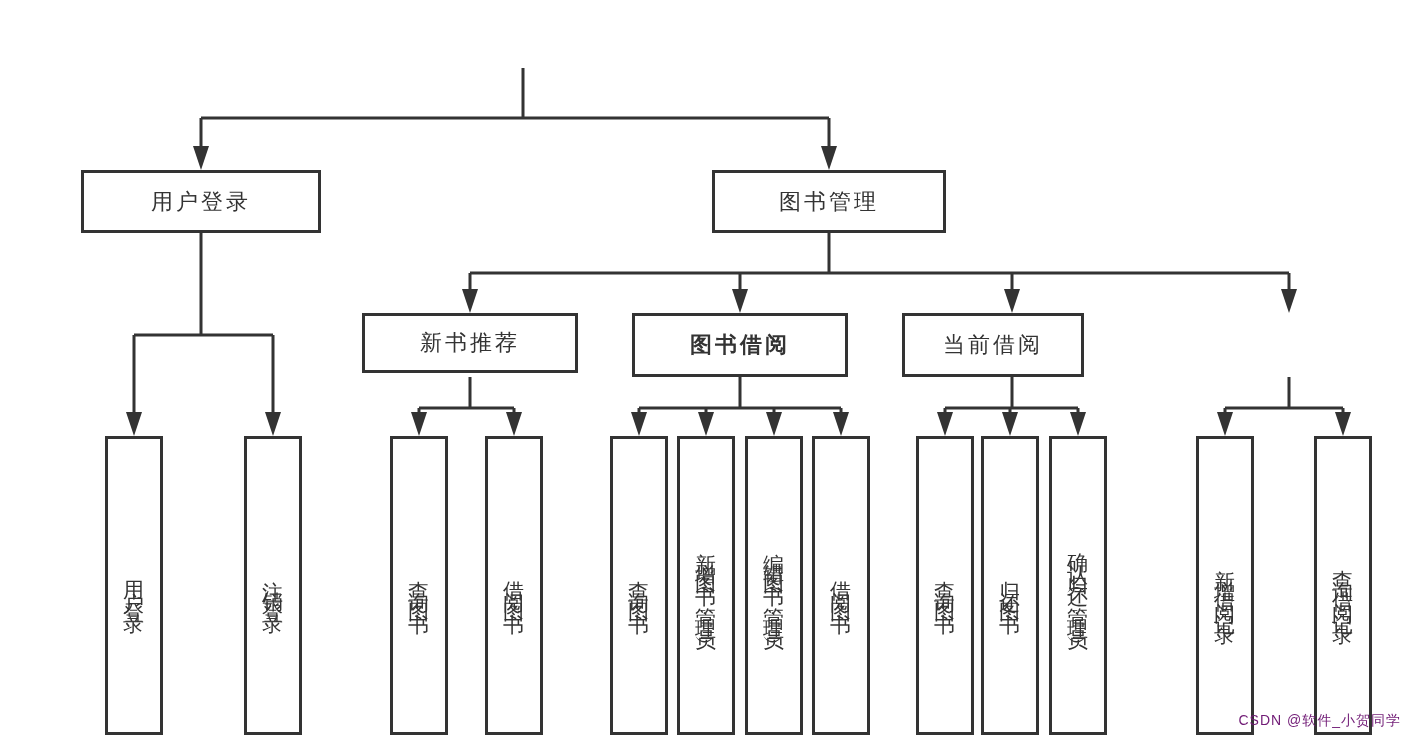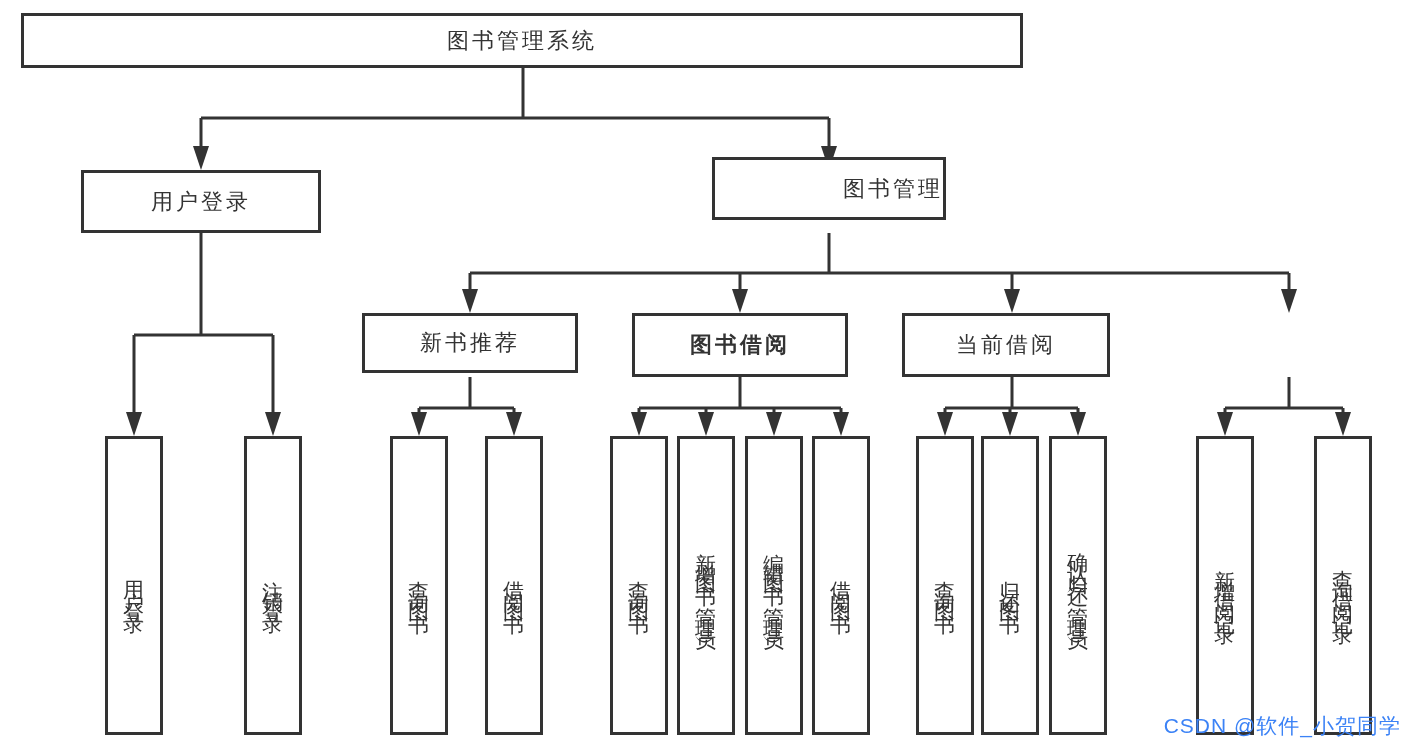--- a/index.html
+++ b/index.html
@@ -31,23 +31,23 @@
     font-size: 21px;
     letter-spacing: 11px;
     line-height: 1.1;
     white-space: nowrap;
   }
   .watermark {
     position: absolute;
     z-index: 3;
     top: 712px;
     right: 4px;
-    font-size: 21px;
+    font-size: 14px;
     letter-spacing: 1px;
-    color: #3b82f6;
+    color: #701a75;
   }
 </style>
 </head>
 <body>
 
 <div id="canvas">
 
   <svg id="wires" width="1405" height="747" viewBox="0 0 1405 747">
     <g stroke="#333333" stroke-width="3" fill="none">
 
@@ -78,38 +78,35 @@
       <polygon points="766,412 782,412 774,436"></polygon>
       <polygon points="833,412 849,412 841,436"></polygon>
       <polygon points="937,412 953,412 945,436"></polygon>
       <polygon points="1002,412 1018,412 1010,436"></polygon>
       <polygon points="1070,412 1086,412 1078,436"></polygon>
       <polygon points="1217,412 1233,412 1225,436"></polygon>
       <polygon points="1335,412 1351,412 1343,436"></polygon>
     </g>
   </svg>
 
-  <div class="node" style="left:21px; top:13px; width:1002px; height:55px;">
-    <span class="hlabel">图书管理系统</span>
-  </div>
 
   <div class="node" style="left:81px; top:170px; width:240px; height:63px;">
     <span class="hlabel">用户登录</span>
   </div>
-  <div class="node" style="left:712px; top:157px; width:234px; height:63px;justify-content:flex-end;">
+  <div class="node" style="left:712px; top:170px; width:234px; height:63px;">
     <span class="hlabel">图书管理</span>
   </div>
 
   <div class="node" style="left:362px; top:313px; width:216px; height:60px;">
     <span class="hlabel">新书推荐</span>
   </div>
   <div class="node" style="left:632px; top:313px; width:216px; height:64px;font-weight:bold;">
     <span class="hlabel">图书借阅</span>
   </div>
-  <div class="node" style="left:902px; top:313px; width:208px; height:64px;">
+  <div class="node" style="left:902px; top:313px; width:182px; height:64px;">
     <span class="hlabel">当前借阅</span>
   </div>
 
   <div class="node leaf" style="left:105px;">
     <span class="vlabel">用户登录</span>
   </div>
   <div class="node leaf" style="left:244px;">
     <span class="vlabel">注销登录</span>
   </div>
 

